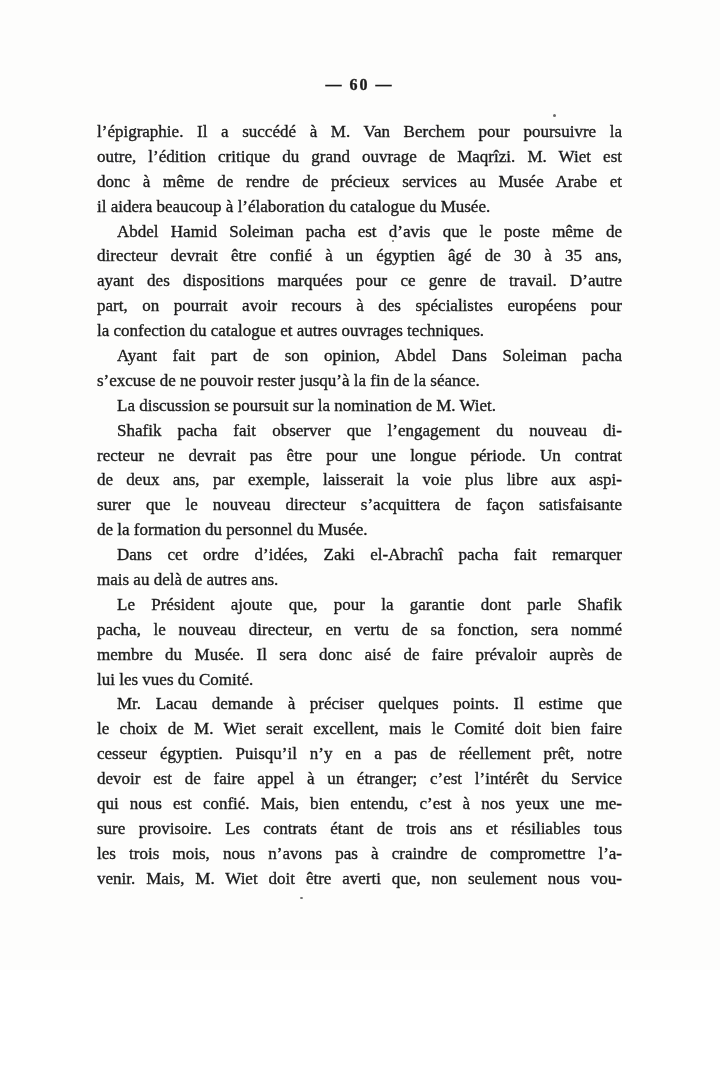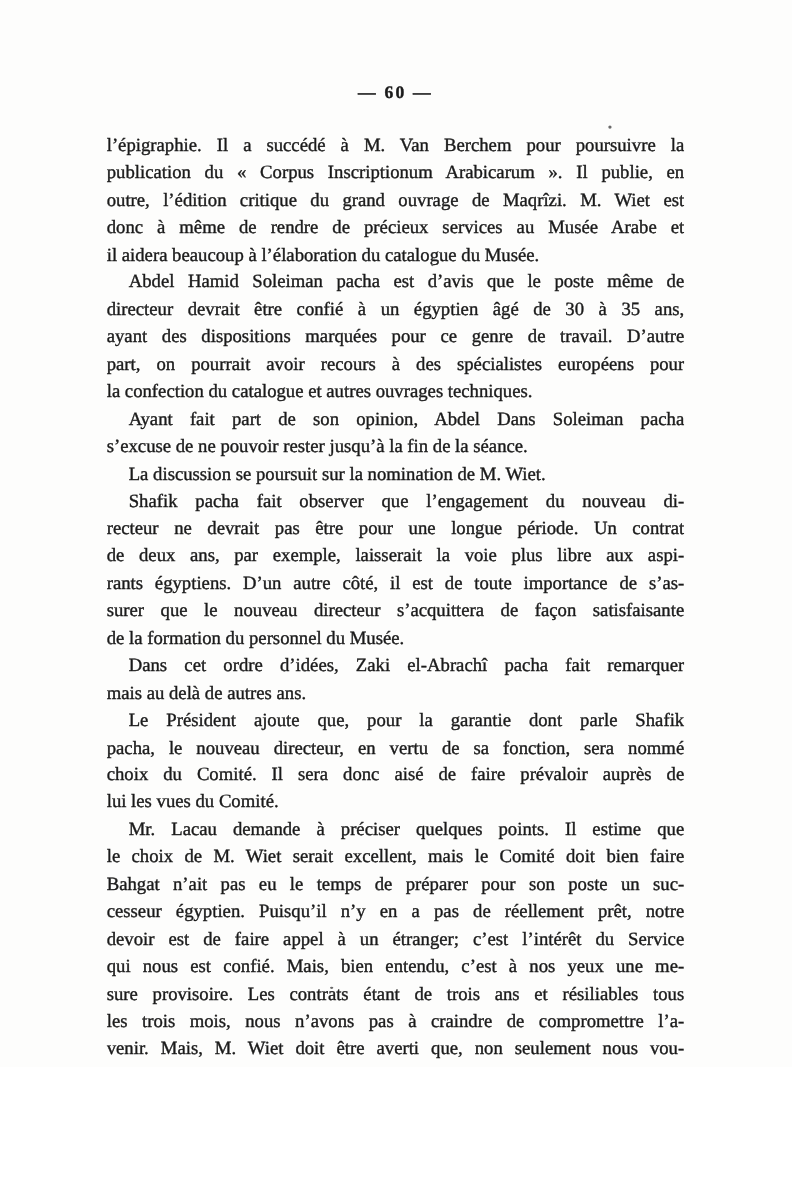--- a/index.html
+++ b/index.html
@@ -57,21 +57,20 @@
 </style>
 </head>
 <body>
 
 <div class="page">
   <div class="page-header">— 60 —</div>
 
   <div class="page-body">
       <div class="paragraph">
         <div class="line">l’épigraphie. Il a succédé à M. Van Berchem pour poursuivre la</div>
-        <div class="line">publication du « Corpus Inscriptionum Arabicarum ». Il publie, en</div>
         <div class="line">outre, l’édition critique du grand ouvrage de Maqrîzi. M. Wiet est</div>
         <div class="line">donc à même de rendre de précieux services au Musée Arabe et</div>
         <div class="line last">il aidera beaucoup à l’élaboration du catalogue du Musée.</div>
       </div>
       <div class="paragraph">
         <div class="line indent">Abdel Hamid Soleiman pacha est d’avis que le poste même de</div>
         <div class="line">directeur devrait être confié à un égyptien âgé de 30 à 35 ans,</div>
         <div class="line">ayant des dispositions marquées pour ce genre de travail. D’autre</div>
         <div class="line">part, on pourrait avoir recours à des spécialistes européens pour</div>
         <div class="line last">la confection du catalogue et autres ouvrages techniques.</div>
@@ -80,38 +79,36 @@
         <div class="line indent">Ayant fait part de son opinion, Abdel Dans Soleiman pacha</div>
         <div class="line last">s’excuse de ne pouvoir rester jusqu’à la fin de la séance.</div>
       </div>
       <div class="paragraph">
         <div class="line indent last">La discussion se poursuit sur la nomination de M. Wiet.</div>
       </div>
       <div class="paragraph">
         <div class="line indent">Shafik pacha fait observer que l’engagement du nouveau di-</div>
         <div class="line">recteur ne devrait pas être pour une longue période. Un contrat</div>
         <div class="line">de deux ans, par exemple, laisserait la voie plus libre aux aspi-</div>
-        <div class="line">rants égyptiens. D’un autre côté, il est de toute importance de s’as-</div>
         <div class="line">surer que le nouveau directeur s’acquittera de façon satisfaisante</div>
         <div class="line last">de la formation du personnel du Musée.</div>
       </div>
       <div class="paragraph">
         <div class="line indent">Dans cet ordre d’idées, Zaki el-Abrachî pacha fait remarquer</div>
         <div class="line last">mais au delà de autres ans.</div>
       </div>
       <div class="paragraph">
         <div class="line indent">Le Président ajoute que, pour la garantie dont parle Shafik</div>
         <div class="line">pacha, le nouveau directeur, en vertu de sa fonction, sera nommé</div>
-        <div class="line">choix du Comité. Il sera donc aisé de faire prévaloir auprès de</div>
+        <div class="line">membre du Musée. Il sera donc aisé de faire prévaloir auprès de</div>
         <div class="line last">lui les vues du Comité.</div>
       </div>
       <div class="paragraph">
         <div class="line indent">Mr. Lacau demande à préciser quelques points. Il estime que</div>
         <div class="line">le choix de M. Wiet serait excellent, mais le Comité doit bien faire</div>
-        <div class="line">Bahgat n’ait pas eu le temps de préparer pour son poste un suc-</div>
         <div class="line">cesseur égyptien. Puisqu’il n’y en a pas de réellement prêt, notre</div>
         <div class="line">devoir est de faire appel à un étranger; c’est l’intérêt du Service</div>
         <div class="line">qui nous est confié. Mais, bien entendu, c’est à nos yeux une me-</div>
         <div class="line">sure provisoire. Les contrats étant de trois ans et résiliables tous</div>
         <div class="line">les trois mois, nous n’avons pas à craindre de compromettre l’a-</div>
         <div class="line">venir. Mais, M. Wiet doit être averti que, non seulement nous vou-</div>
       </div>
     </div>
 
   <div class="speck s1"></div>

